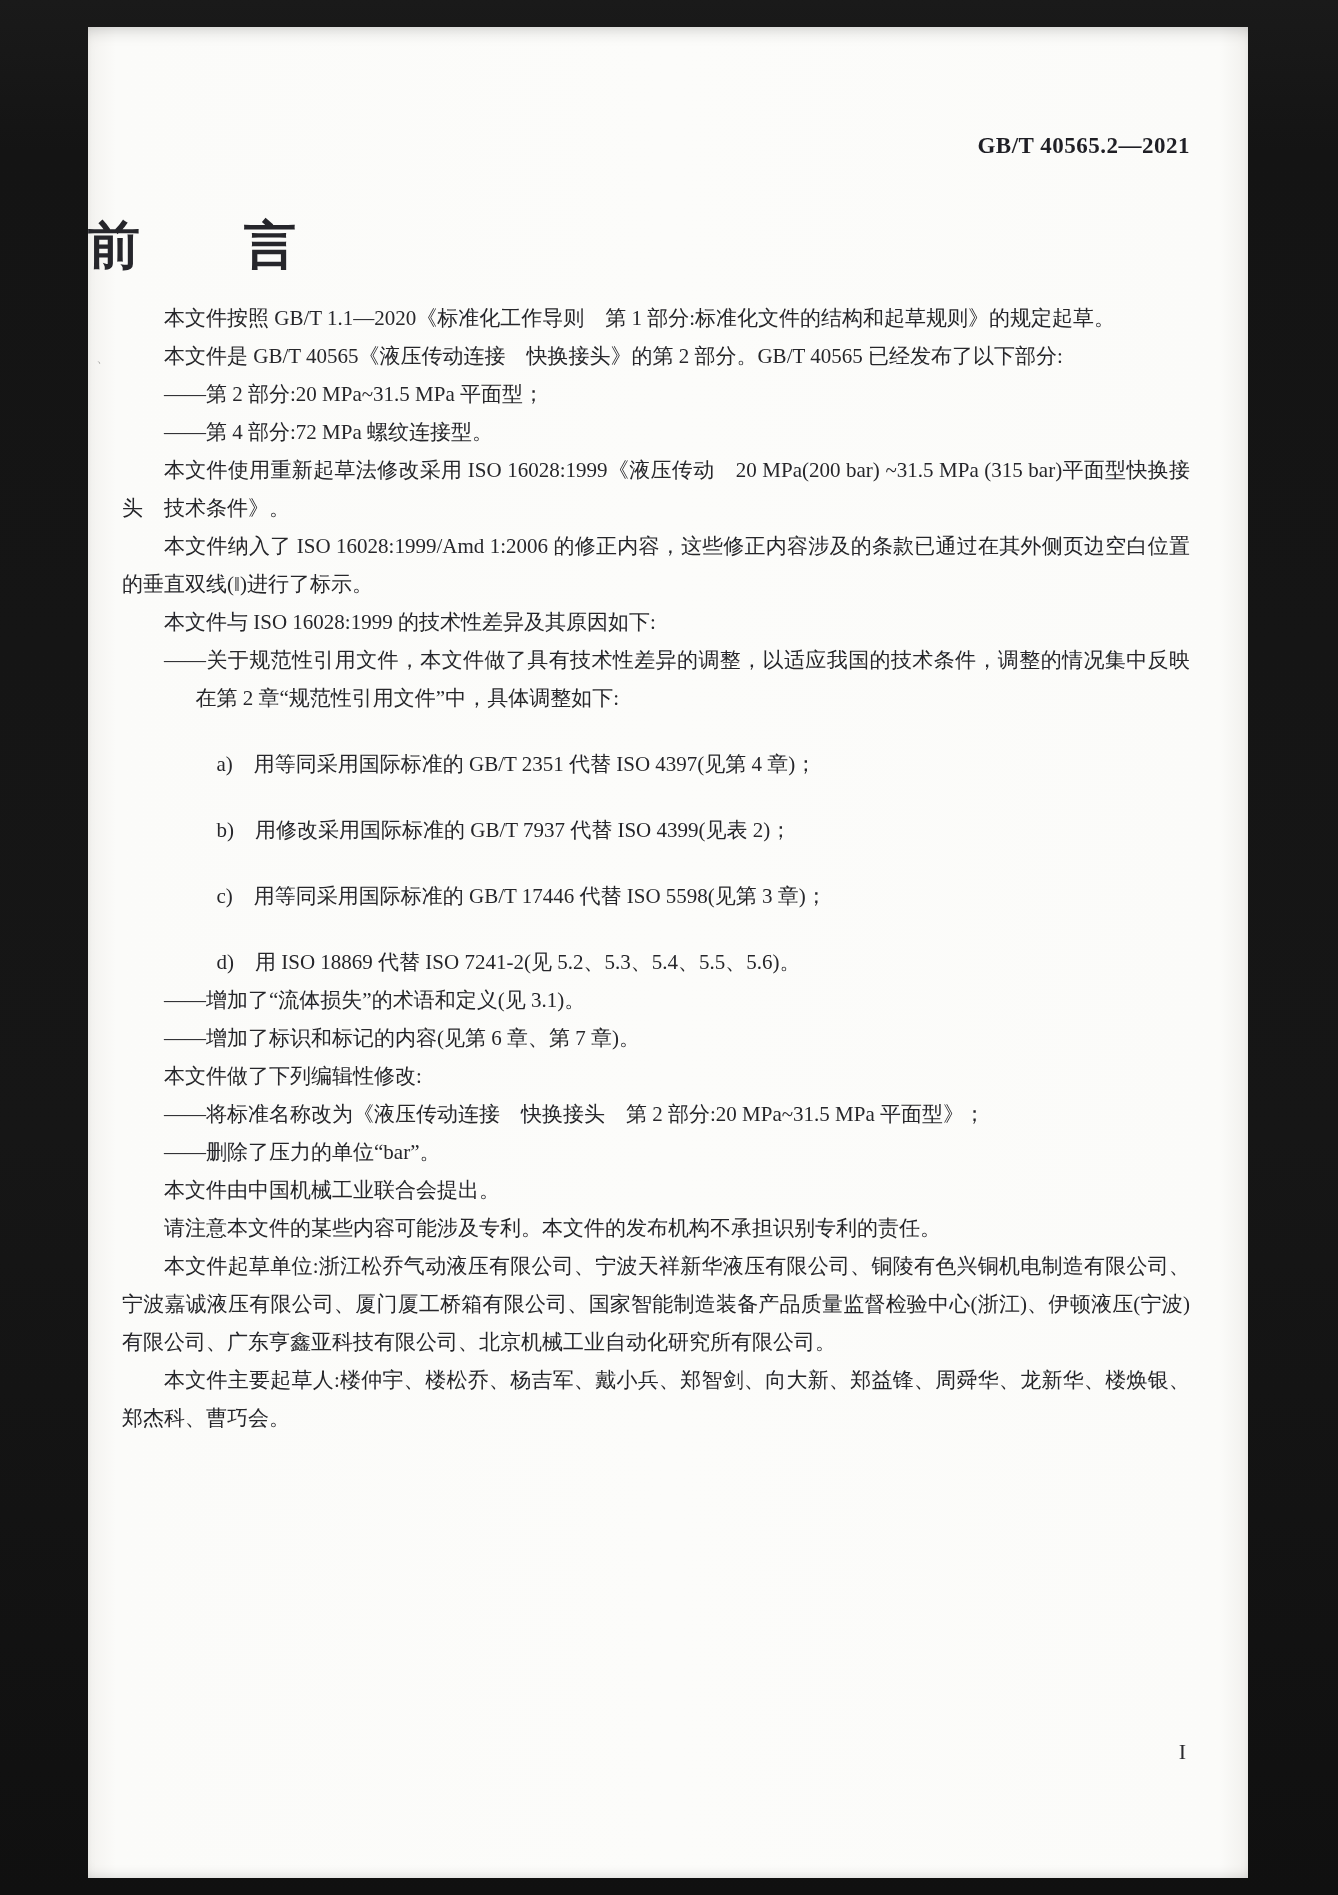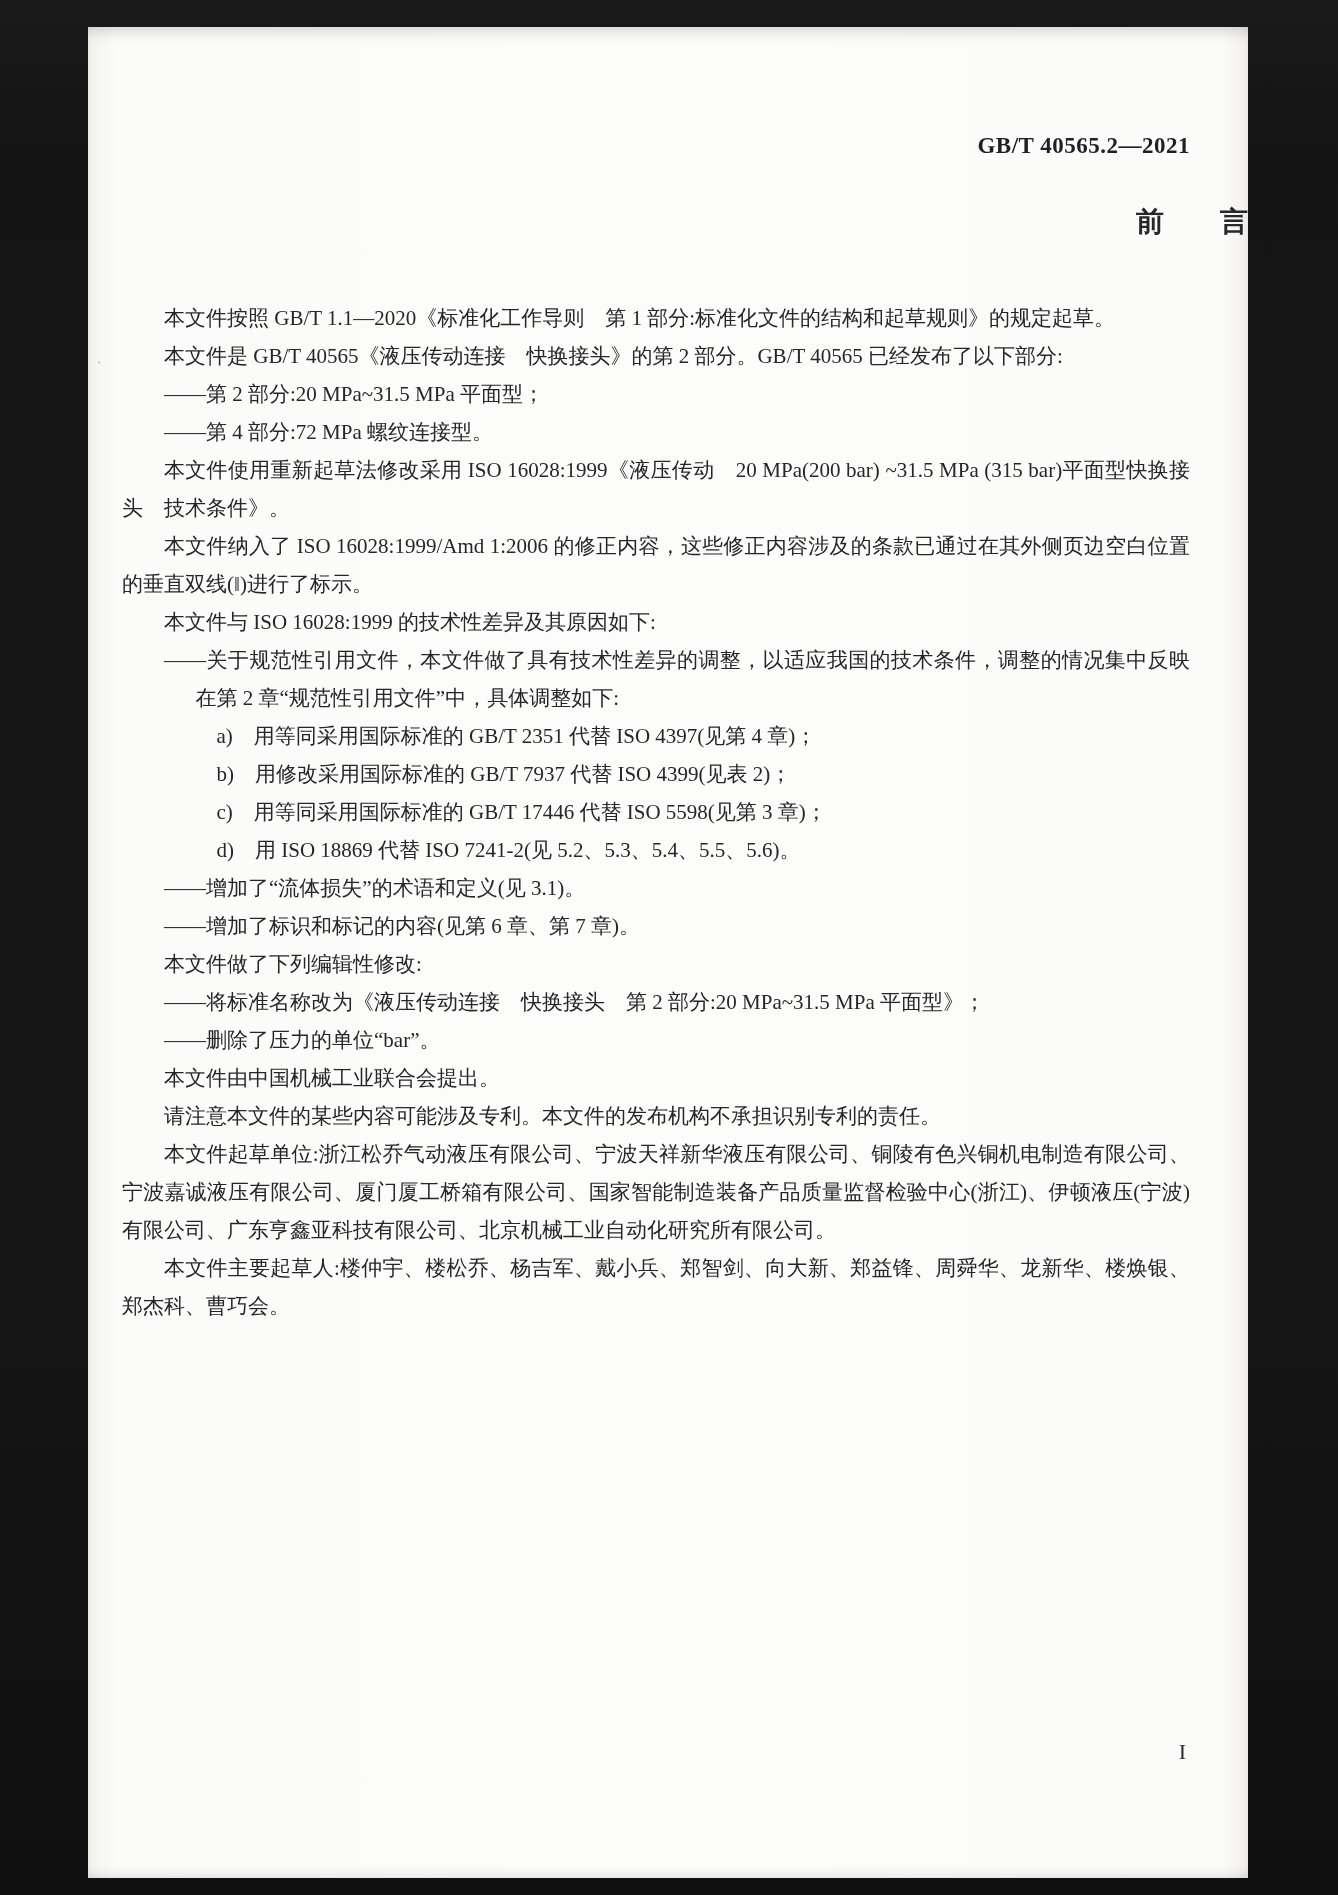--- a/index.html
+++ b/index.html
@@ -15,34 +15,34 @@
     background:#fbfbf9;
     background:linear-gradient(90deg,#f3f2ef 0px,#fbfbf9 28px,#fcfcfa 50%,#fbfbf9 calc(100% - 28px),#f1f0ed 100%);
     box-shadow:inset 0 12px 18px -12px rgba(0,0,0,.25), inset 0 -10px 16px -12px rgba(0,0,0,.2);
   }
   .doc-number{
     position:absolute;top:106px;right:58px;
     font-size:23px;font-weight:bold;letter-spacing:.5px;color:#1f1f25;
     white-space:pre;
   }
   .title{
-    position:absolute;top:176px;left:0;width:100%;
-    text-align:right;font-size:28px;font-weight:bold;color:#26262b;
+    position:absolute;top:184px;left:0;width:100%;
+    text-align:left;font-size:52px;font-weight:bold;color:#26262b;
     font-family:"Liberation Sans","DejaVu Sans",sans-serif;
     white-space:pre;
   }
   .content{
     position:absolute;top:272px;left:34px;width:1068px;
     font-size:21px;line-height:38px;color:#26262a;
     text-align:justify;
   }
   .content p{margin:0;white-space:pre-wrap;}
   p.para{text-indent:2em;}
   p.dash{padding-left:3.5em;text-indent:-1.5em;}
-  p.alpha{padding-left:6.3em;text-indent:-1.8em;}
+  p.alpha{padding-left:6.3em;text-indent:-1.8em;margin-top:28px;}
   .page-number{
     position:absolute;top:1712px;right:62px;
     font-size:22px;color:#2a2a2e;
   }
   .scan-artifact{
     position:absolute;left:8px;top:322px;
     font-size:14px;color:#8a8a88;opacity:.7;
   }
 </style>
 </head>

